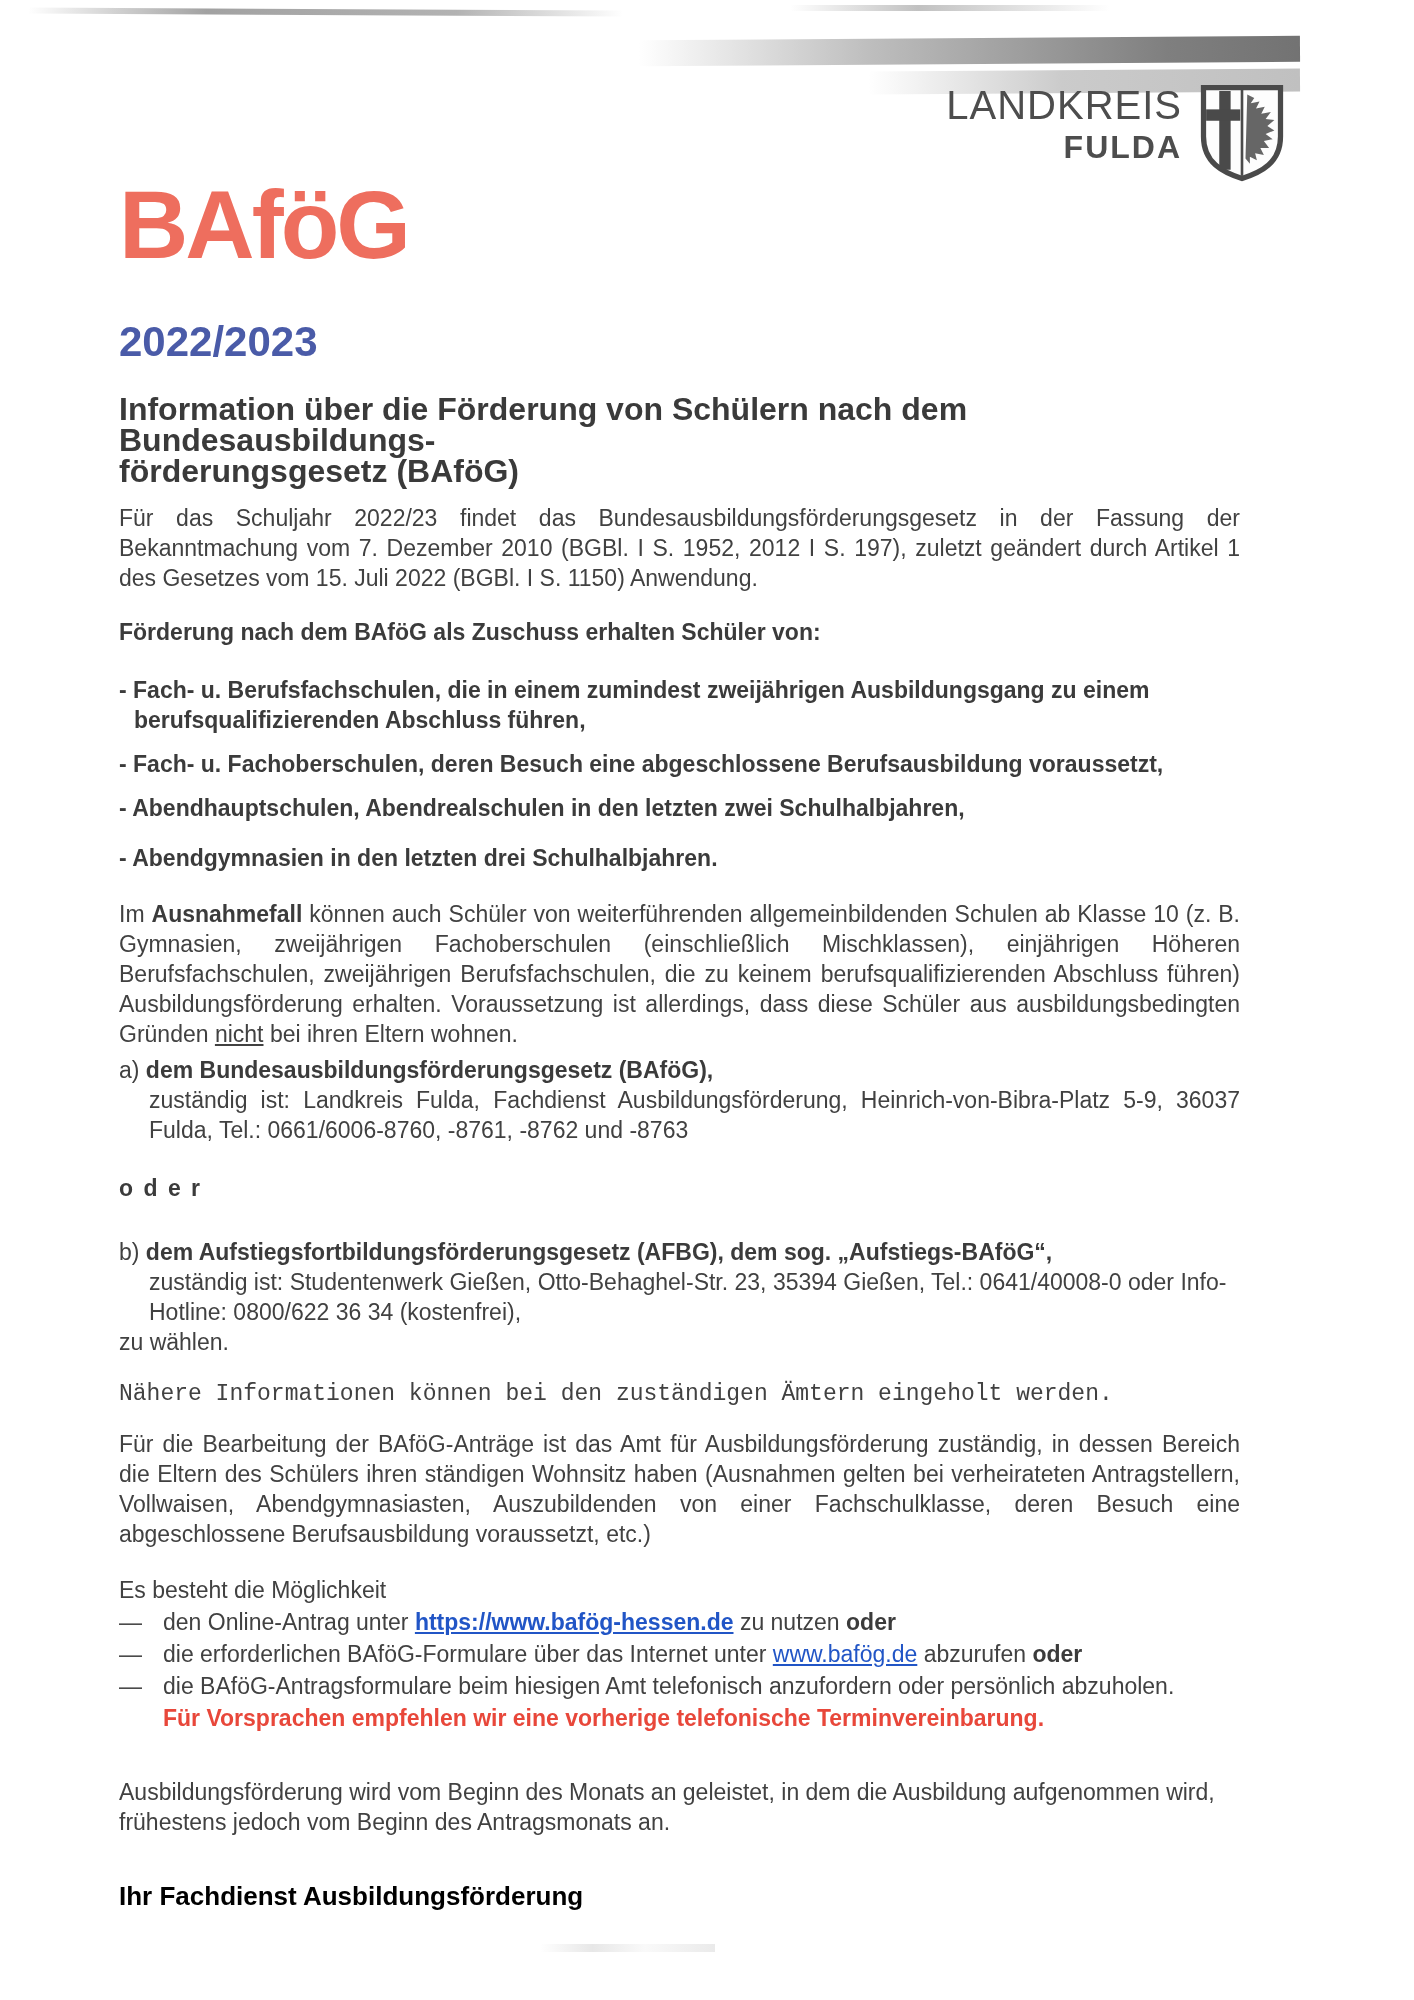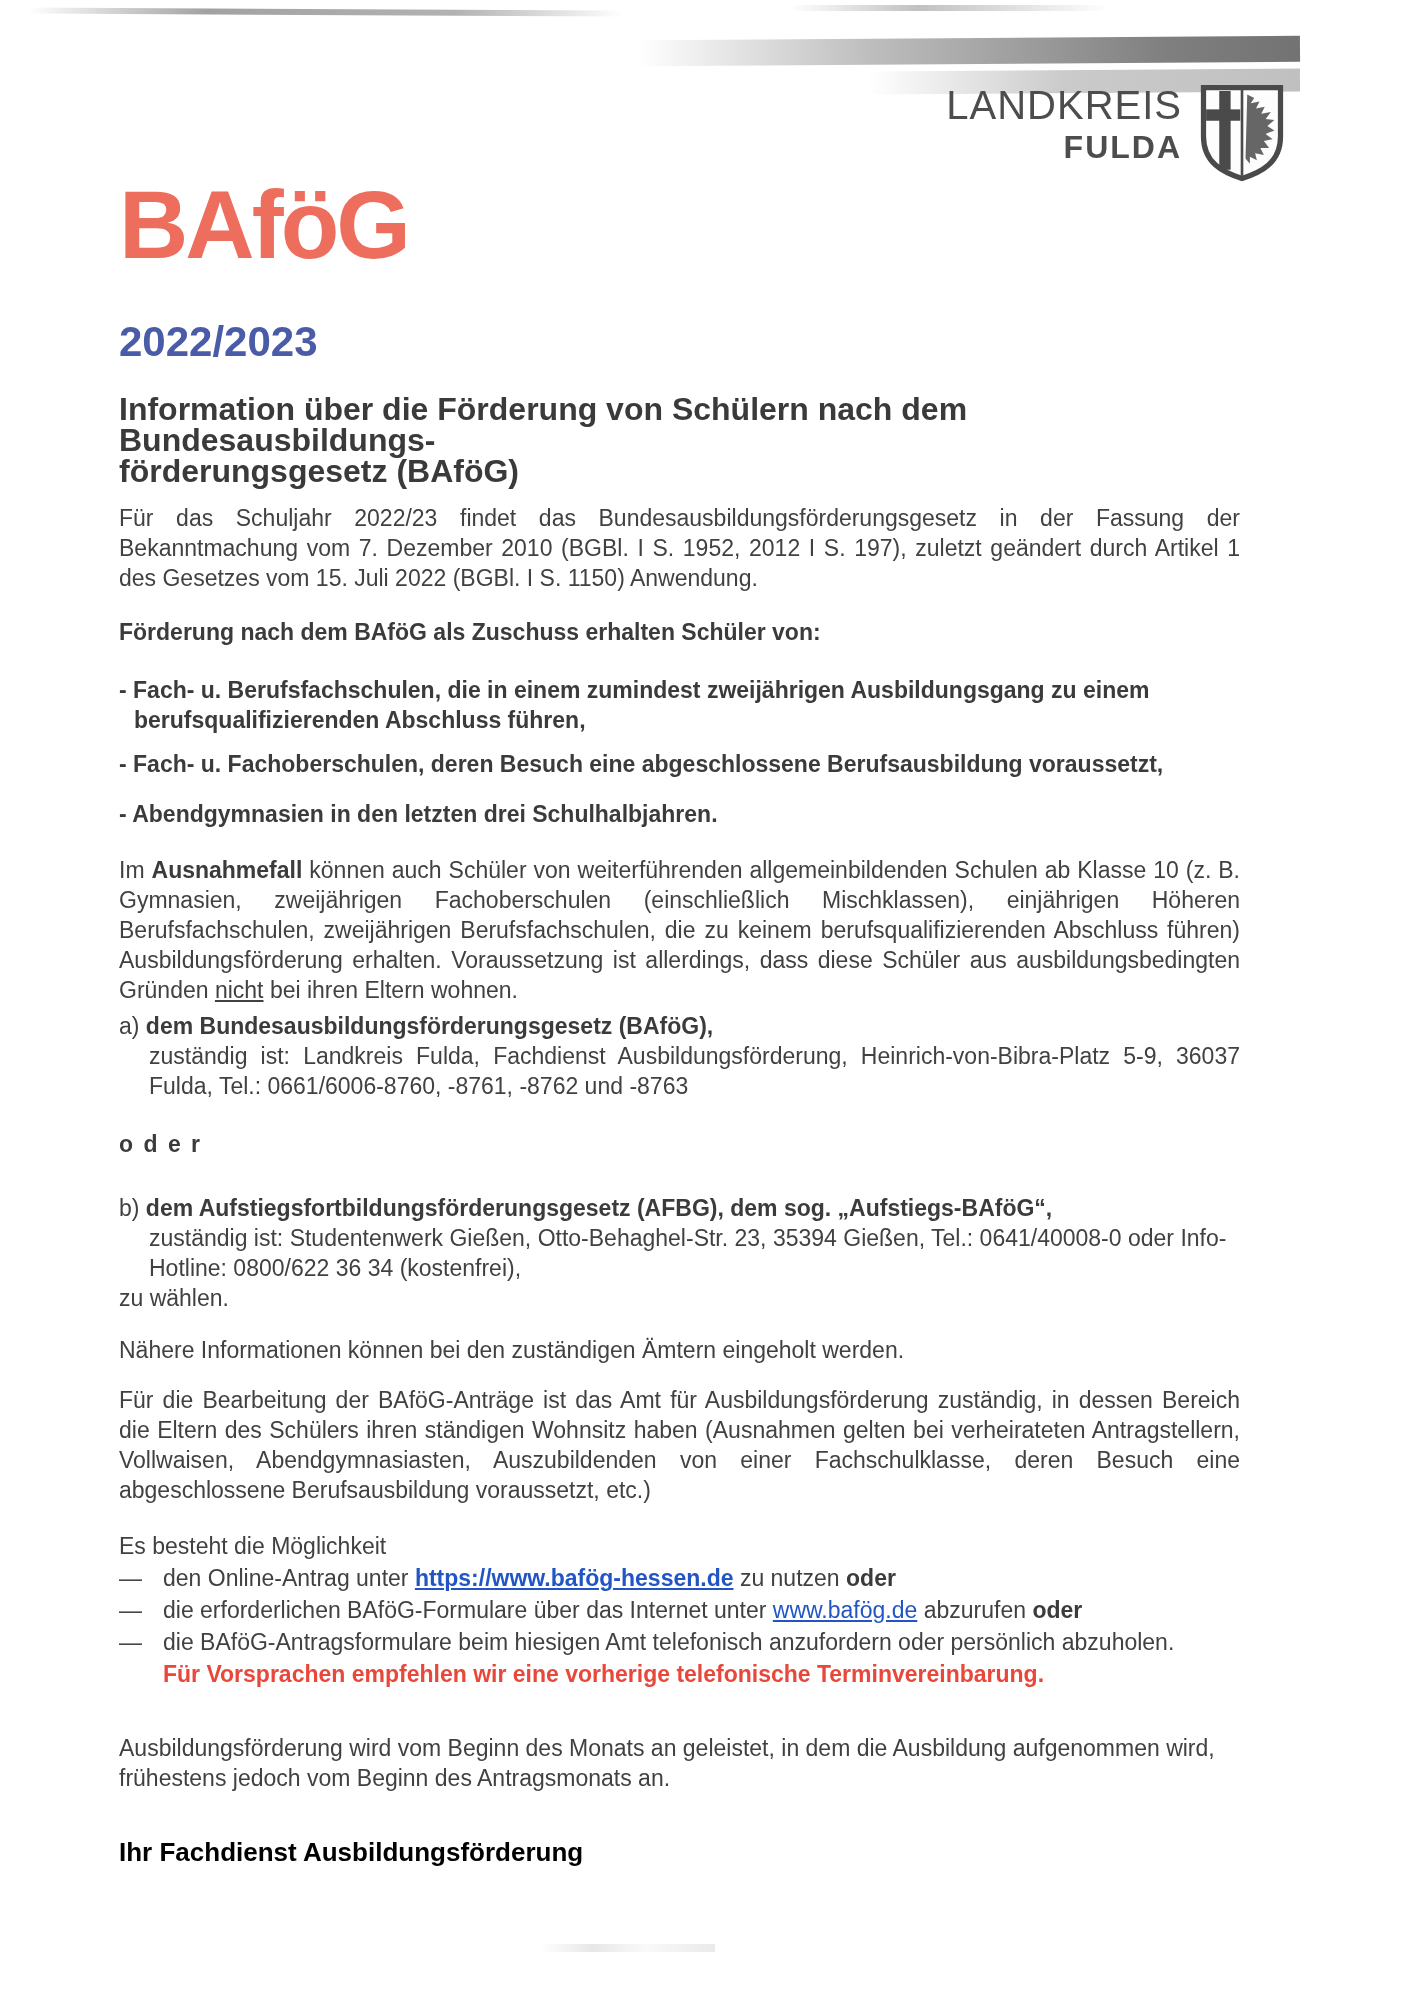--- a/index.html
+++ b/index.html
@@ -47,21 +47,21 @@
   .bullet.first{margin-top:28px;}
   .bullet.last{margin-top:20px;}
   .exception{margin-top:26px;}
   .choice-intro{margin-top:30px;}
   .opt{margin-top:6px;}
   .opt-title{font-weight:700;color:#3b3b3b;}
   .opt-label{font-weight:400;color:#414141;}
   .opt-detail{padding-left:30px;}
   .or-word{margin-top:28px;font-weight:700;color:#3b3b3b;letter-spacing:2px;}
   .opt-b{margin-top:34px;}
-  .note{margin-top:22px;}
+  .note{margin-top:22px;font-family:Liberation Mono, monospace;}
   .processing{margin-top:20px;}
   .poss{margin-top:26px;}
   .dashrow{display:flex;margin-top:2px;}
   .dash{flex:0 0 44px;color:#4a4a4a;}
   .dashtext{flex:1 1 auto;}
   .warning{margin-left:44px;margin-top:2px;font-weight:700;color:var(--red,#e8473a);}
   .funding{margin-top:44px;}
   .signature{margin-top:44px;font-size:26px;line-height:30px;font-weight:700;color:#000000;}
 
   
@@ -103,20 +103,21 @@
       <div>Information über die Förderung von Schülern nach dem Bundesausbildungs-</div>
       <div>förderungsgesetz (BAföG)</div>
     </div>
 
     <div class="p p-intro just">Für das Schuljahr 2022/23 findet das Bundesausbildungsförderungsgesetz in der Fassung der Bekanntmachung vom 7. Dezember 2010 (BGBl. I S. 1952, 2012 I S. 197), zuletzt geändert durch Artikel 1 des Gesetzes vom 15. Juli 2022 (BGBl. I S. 1150) Anwendung.</div>
 
     <div class="grant-heading">Förderung nach dem BAföG als Zuschuss erhalten Schüler von:</div>
 
     <div class="bullet first">- Fach- u. Berufsfachschulen, die in einem zumindest zweijährigen Ausbildungsgang zu einem berufsqualifizierenden Abschluss führen,</div>
     <div class="bullet">- Fach- u. Fachoberschulen, deren Besuch eine abgeschlossene Berufsausbildung voraussetzt,</div>
+    <div class="bullet">- Abendhauptschulen, Abendrealschulen in den letzten zwei Schulhalbjahren,</div>
     <div class="bullet last">- Abendgymnasien in den letzten drei Schulhalbjahren.</div>
 
     <div class="p exception just"><span>Im </span><span class="bold">Ausnahmefall</span><span> können auch Schüler von weiterführenden allgemeinbildenden Schulen ab Klasse 10 (z. B. Gymnasien, zweijährigen Fachoberschulen (einschließlich Mischklassen), einjährigen Höheren Berufsfachschulen, zweijährigen Berufsfachschulen, die zu keinem berufsqualifizierenden Abschluss führen) Ausbildungsförderung erhalten. Voraussetzung ist allerdings, dass diese Schüler aus ausbildungsbedingten Gründen </span><span class="ul">nicht</span><span> bei ihren Eltern wohnen.</span></div>
 
 
     <div class="opt">
       <div class="opt-title"><span class="opt-label">a) </span><span>dem Bundesausbildungsförderungsgesetz (BAföG),</span></div>
       <div class="opt-detail just">zuständig ist: Landkreis Fulda, Fachdienst Ausbildungsförderung, Heinrich-von-Bibra-Platz 5-9, 36037 Fulda, Tel.: 0661/6006-8760, -8761, -8762 und -8763</div>
     </div>
 

